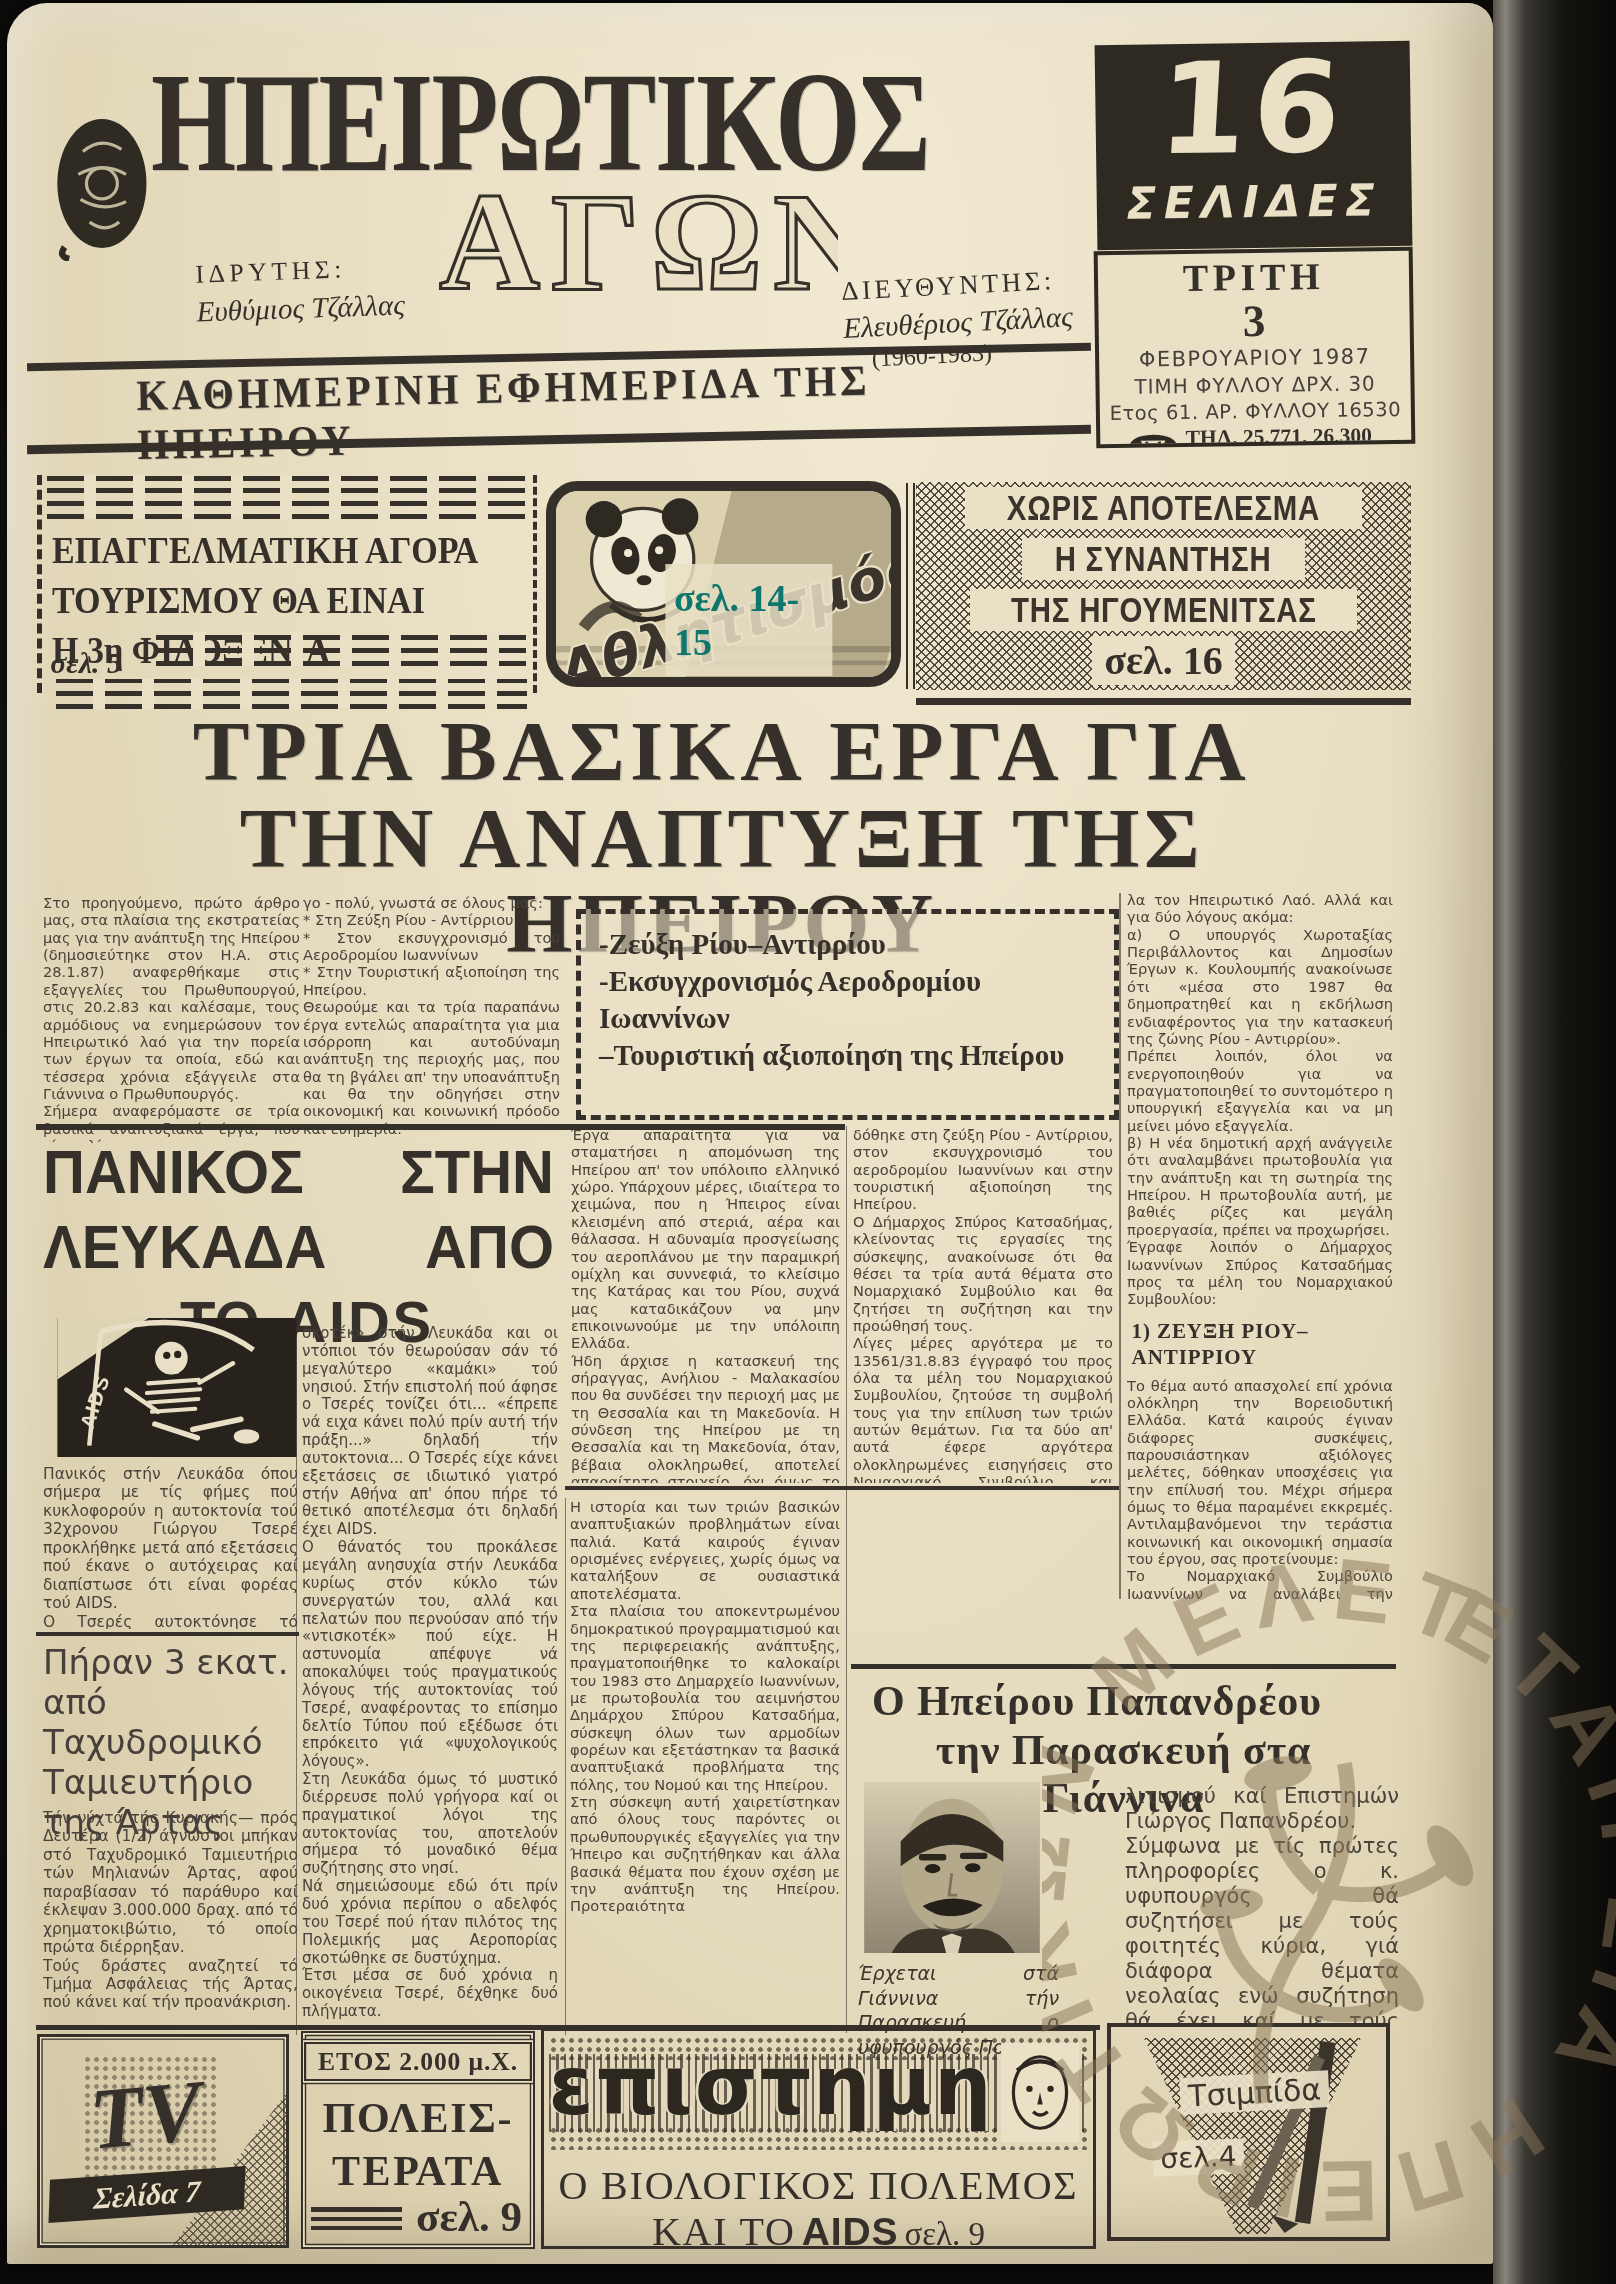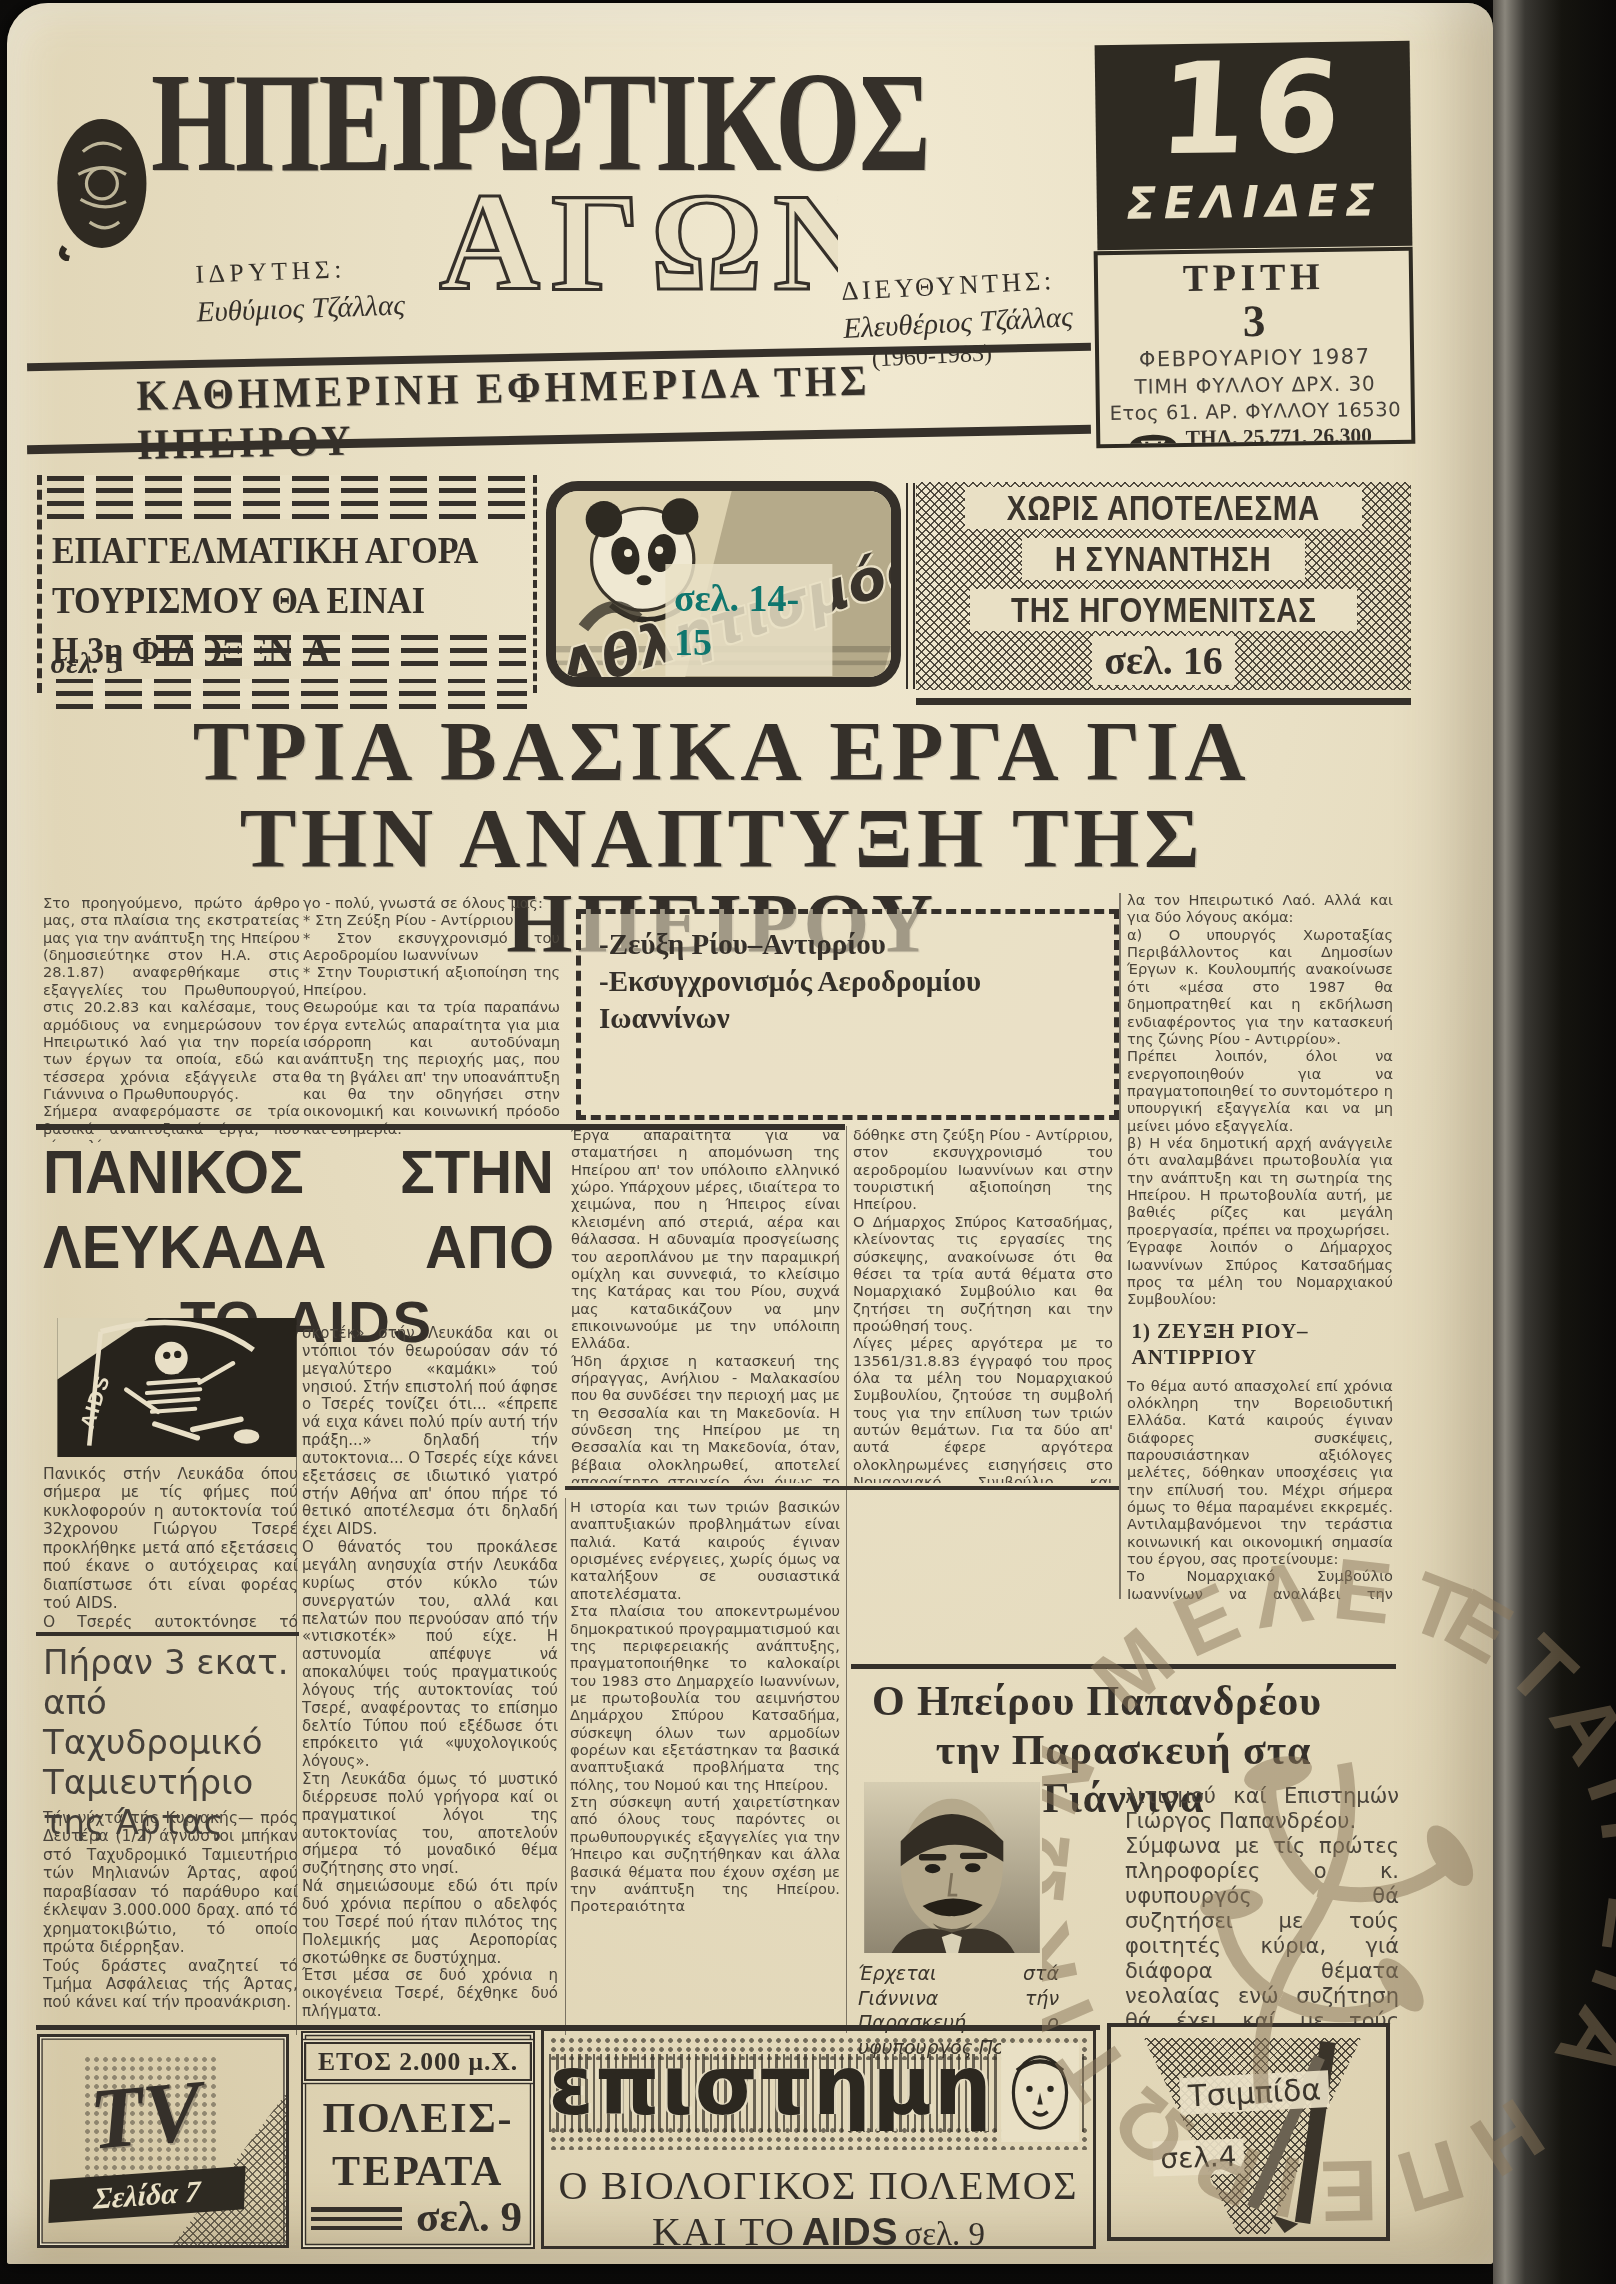--- a/index.html
+++ b/index.html
@@ -138,20 +138,21 @@
 Σήμερα αναφερόμαστε σε τρία βασικά αναπτυξιακά έργα, που είναι, λί-</div>
   <div class="abs body-col" style="left:303px;top:894px;width:257px;height:249px;">γο - πολύ, γνωστά σε όλους μας:
 *  Στη Ζεύξη Ρίου - Αντίρριου
 *  Στον εκσυγχρονισμό του Αεροδρομίου Ιωαννίνων
 *  Στην Τουριστική αξιοποίηση της Ηπείρου.
 Θεωρούμε και τα τρία παραπάνω έργα εντελώς απαραίτητα για μια ισόρροπη και αυτοδύναμη ανάπτυξη της περιοχής μας, που θα τη βγάλει απ' την υποανάπτυξη και θα την οδηγήσει στην οικονομική και κοινωνική πρόοδο και ευημερία.</div>
 
   <div class="abs" style="left:576px;top:909px;width:543px;height:211px;border:5px dashed #35302a;box-sizing:border-box;padding:12px 18px;background:rgba(233,224,197,.6);">
     <div class="serif ink" style="font-weight:bold;font-size:29px;line-height:1.28;">-Ζεύξη Ρίου–Αντιρρίου</div>
     <div class="serif ink" style="font-weight:bold;font-size:29px;line-height:1.28;">-Εκσυγχρονισμός Αεροδρομίου Ιωαννίνων</div>
+    <div class="serif ink" style="font-weight:bold;font-size:29px;line-height:1.28;">–Τουριστική αξιοποίηση της Ηπείρου</div>
   </div>
 
   <div class="abs body-col" style="left:571px;top:1126px;width:269px;height:357px;">Έργα απαραίτητα για να σταματήσει η απομόνωση της Ηπείρου απ' τον υπόλοιπο ελληνικό χώρο. Υπάρχουν μέρες, ιδιαίτερα το χειμώνα, που η Ήπειρος είναι κλεισμένη από στεριά, αέρα και θάλασσα. Η αδυναμία προσγείωσης του αεροπλάνου με την παραμικρή ομίχλη και συννεφιά, το κλείσιμο της Κατάρας και του Ρίου, συχνά μας καταδικάζουν να μην επικοινωνούμε με την υπόλοιπη Ελλάδα.
 Ήδη άρχισε η κατασκευή της σήραγγας, Ανήλιου - Μαλακασίου που θα συνδέσει την περιοχή μας με τη Θεσσαλία και τη Μακεδονία. Η σύνδεση της Ηπείρου με τη Θεσσαλία και τη Μακεδονία, όταν, βέβαια ολοκληρωθεί, αποτελεί απαραίτητο στοιχείο, όχι όμως το μοναδικό, για να σταματήσει οριστικά η απομόνωση της Ηπείρου. Χρειάζεται παράλληλα να συντο-</div>
   <div class="abs body-col" style="left:853px;top:1126px;width:260px;height:357px;">δόθηκε στη ζεύξη Ρίου - Αντίρριου, στον εκσυγχρονισμό του αεροδρομίου Ιωαννίνων και στην τουριστική αξιοποίηση της Ηπείρου.
 Ο Δήμαρχος Σπύρος Κατσαδήμας, κλείνοντας τις εργασίες της σύσκεψης, ανακοίνωσε ότι θα θέσει τα τρία αυτά θέματα στο Νομαρχιακό Συμβούλιο και θα ζητήσει τη συζήτηση και την προώθησή τους.
 Λίγες μέρες αργότερα με το 13561/31.8.83 έγγραφό του προς όλα τα μέλη του Νομαρχιακού Συμβουλίου, ζητούσε τη συμβολή τους για την επίλυση των τριών αυτών θεμάτων. Για τα δύο απ' αυτά έφερε αργότερα ολοκληρωμένες εισηγήσεις στο Νομαρχιακό Συμβούλιο και πάρθηκαν μάλιστα και σχετικές αποφάσεις. Γι' αυτές όμως θα μιλήσουμε σε επόμενα άρθρα μας.</div>
   <div class="vrule" style="left:1119px;top:893px;width:1.8px;height:706px;"></div>
 
   <div class="abs" style="left:1127px;top:891px;width:266px;height:713px;overflow:hidden;">

